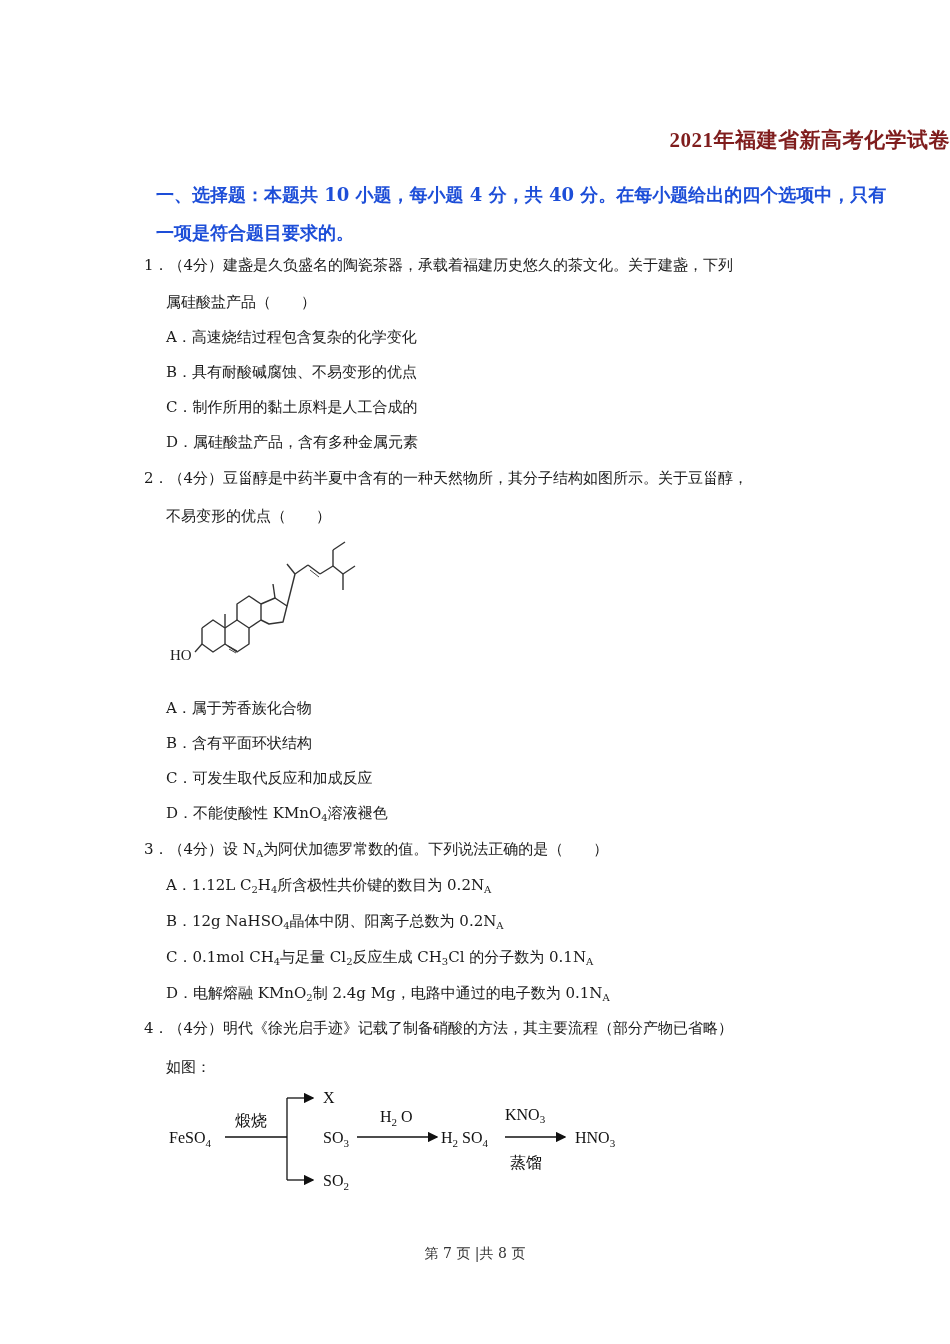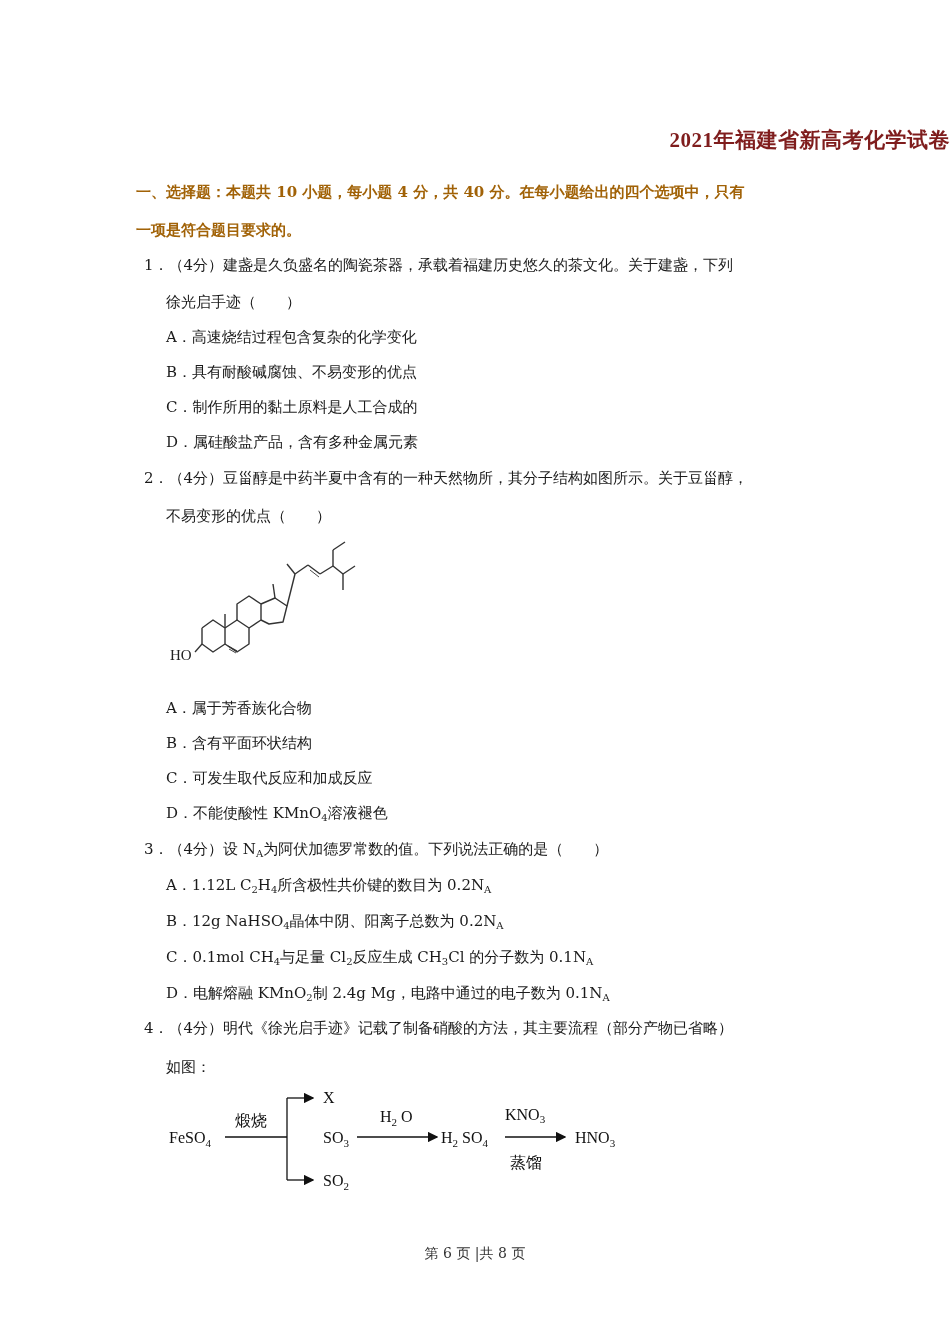--- a/index.html
+++ b/index.html
@@ -26,25 +26,25 @@
     top: 126px;
     text-align: right;
     font-family: "Liberation Serif", "DejaVu Serif", serif;
     font-weight: bold;
     font-size: 21px;
     letter-spacing: 0.5px;
     color: #7f1d1d;
   }
   .section-head {
     position: absolute;
-    left: 136px;
+    left: 156px;
     width: 680px;
     font-weight: bold;
-    font-size: 15px;
-    color: #a16207;
+    font-size: 18px;
+    color: #1d4ed8;
     white-space: nowrap;
   }
   .line {
     position: absolute;
     font-size: 15px;
     white-space: nowrap;
     color: #1a1a1a;
     line-height: 20px;
   }
   .qnum { left: 144px; }
@@ -78,21 +78,21 @@
 <div class="page">
 
   <div class="title">2021年福建省新高考化学试卷</div>
 
   <div class="section-head" style="top:183px;">一、选择题：本题共 10 小题，每小题 4 分，共 40 分。在每小题给出的四个选项中，只有</div>
   <div class="section-head" style="top:221px;">一项是符合题目要求的。</div>
 
   <div class="line qnum" style="top:255px;">
     <span>1．</span><span>（4分）</span><span>建盏是久负盛名的陶瓷茶器，承载着福建历史悠久的茶文化。关于建盏，下列</span>
   </div>
-  <div class="line indent" style="top:292px;">徐光启手迹（　　）</div>
+  <div class="line indent" style="top:292px;">属硅酸盐产品（　　）</div>
   <div class="line indent" style="top:327px;">
     <span>A．</span><span>高速烧结过程包含复杂的化学变化</span>
   </div>
   <div class="line indent" style="top:362px;">
     <span>B．</span><span>具有耐酸碱腐蚀、不易变形的优点</span>
   </div>
   <div class="line indent" style="top:397px;">
     <span>C．</span><span>制作所用的黏土原料是人工合成的</span>
   </div>
   <div class="line indent" style="top:432px;">
@@ -214,17 +214,17 @@
 
       <text class="flow-text" x="340" y="38"><tspan>KNO</tspan><tspan class="flow-sub" dy="3">3</tspan></text>
 
       <text class="flow-text" x="345" y="86">蒸馏</text>
 
       <text class="flow-text" x="410" y="61"><tspan>HNO</tspan><tspan class="flow-sub" dy="4">3</tspan></text>
     </svg>
   </div>
 
   <div class="footer">
-    <span>第 6 页</span>
+    <span>第 7 页</span>
     <span>|</span><span>共 8 页</span>
   </div>
 
 </div>
 
 </body></html>

